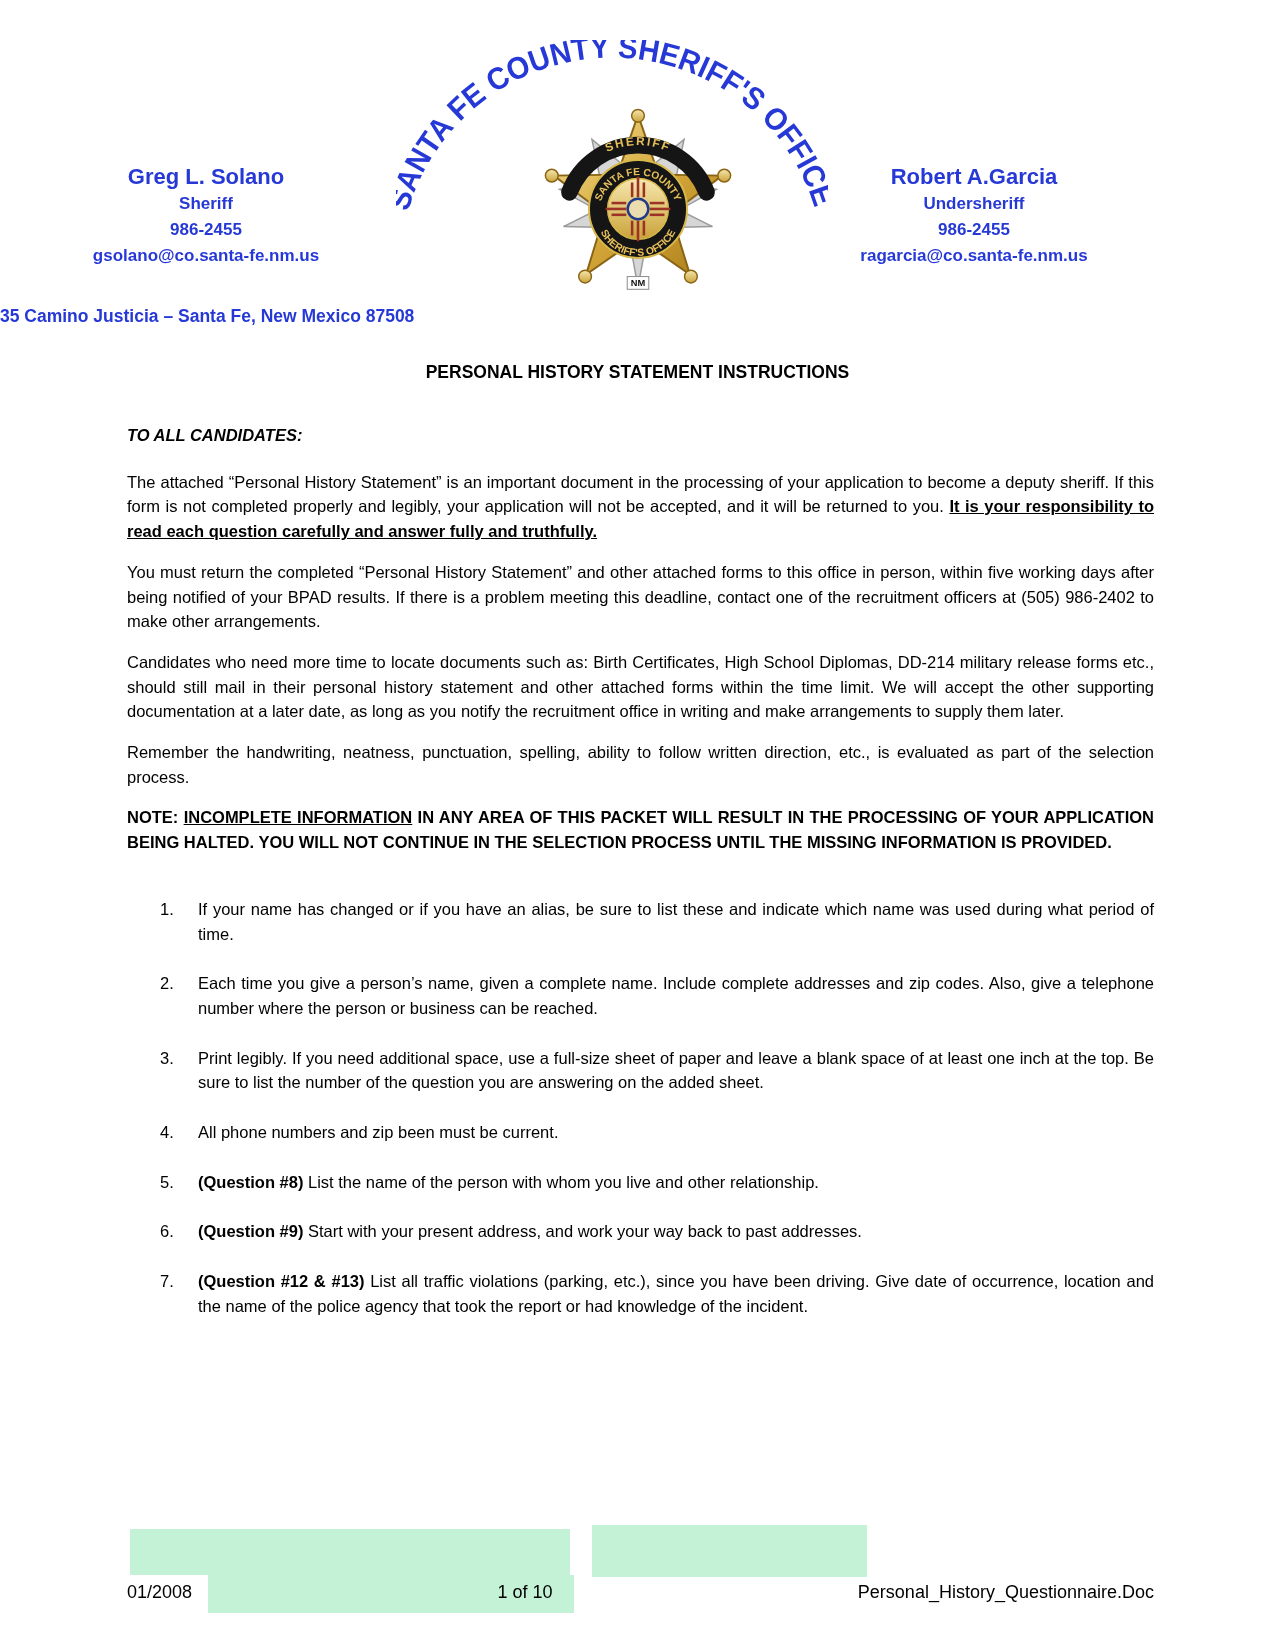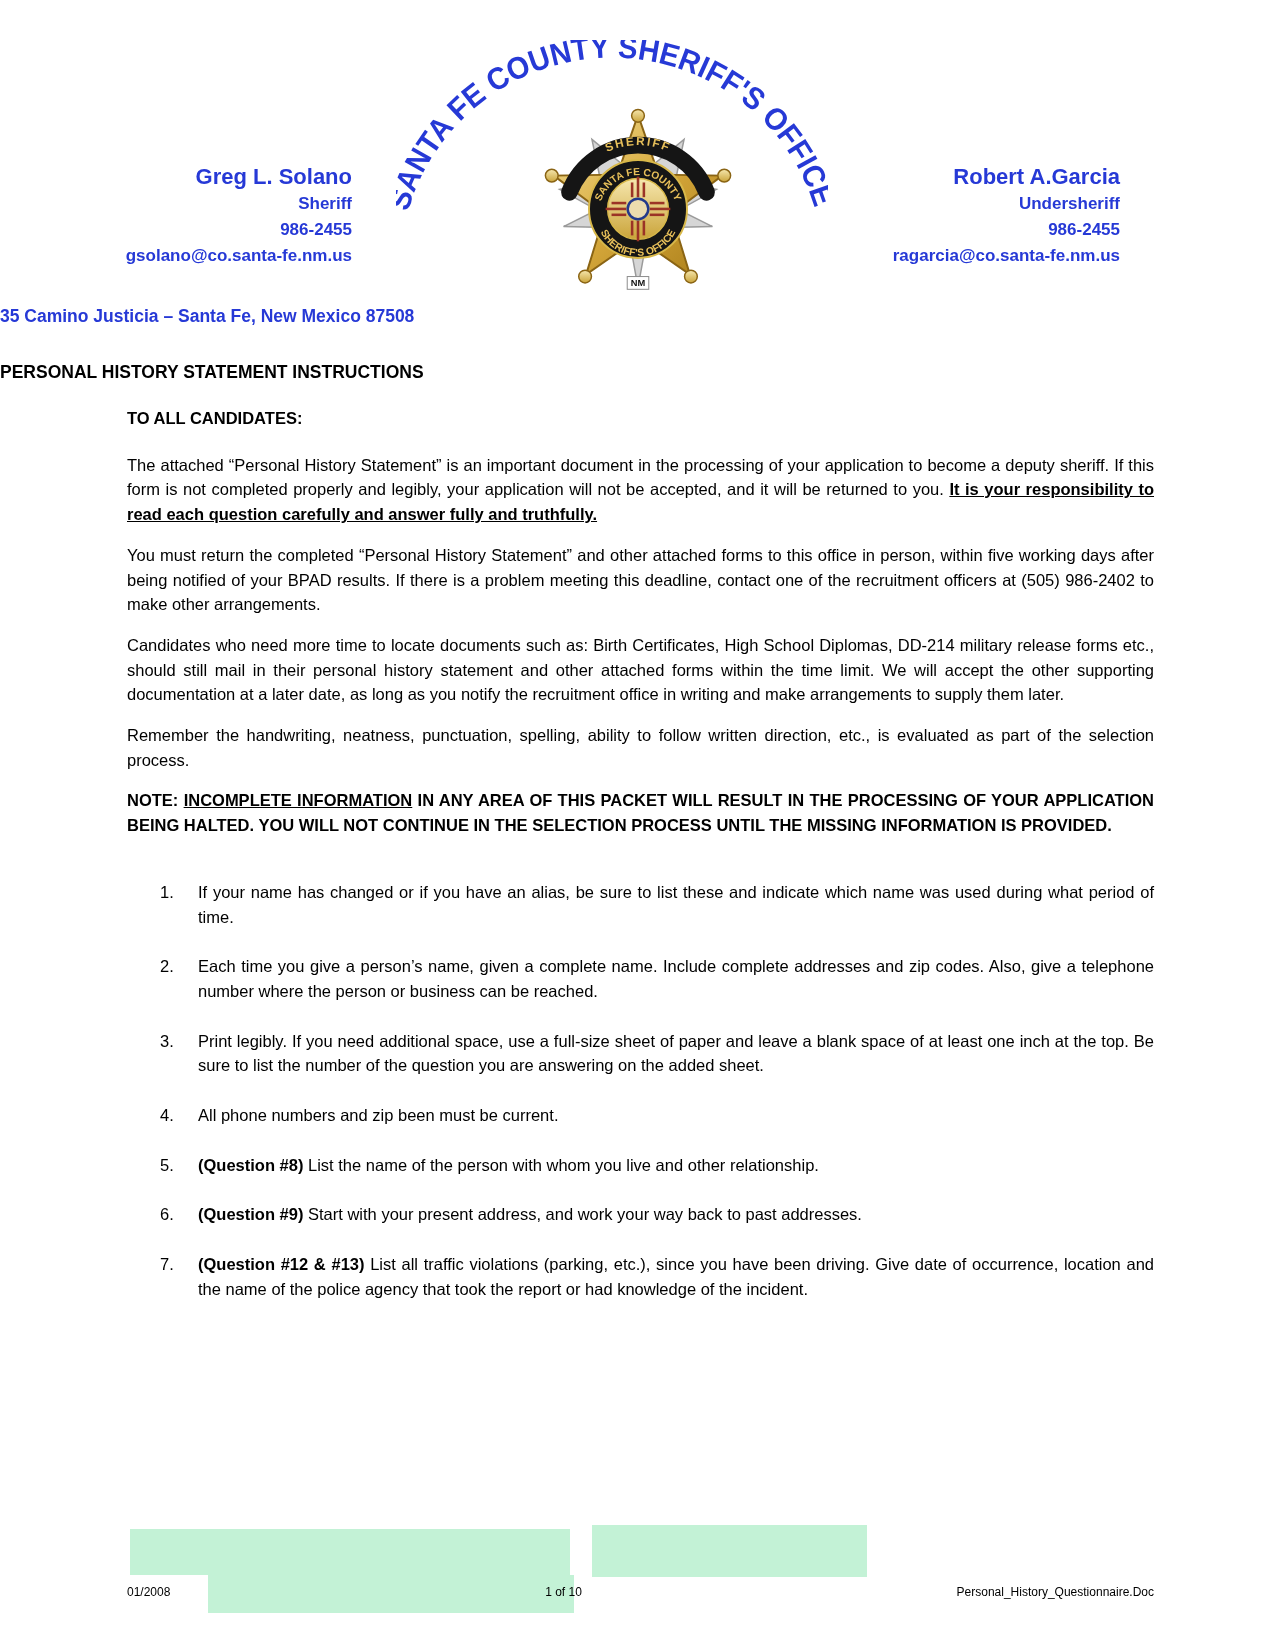--- a/index.html
+++ b/index.html
@@ -9,60 +9,60 @@
     width:1275px; height:1649px;
     background:#fff;
     font-family:"Liberation Sans", sans-serif;
     color:#000;
     overflow:hidden;
   }
   
   .header { position:relative; height:306px; }
   .contact {
     position:absolute; top:163px; width:292px;
-    text-align:right; font-weight:bold; color:var(--blue,#2639d6);
+    text-align:center; font-weight:bold; color:var(--blue,#2639d6);
     line-height:26px;
   }
   .contact-left  { left:60px; }
   .contact-right { left:828px; }
   .contact .name { font-size:22px; line-height:28px; }
   .contact .line { font-size:17px; }
   .arch-svg  { position:absolute; left:396px; top:40px;  width:432px; height:210px; }
   .badge-svg { position:absolute; left:528px; top:108px; width:220px; height:196px; }
   
   .address {
     text-align:left; font-weight:bold; color:var(--blue,#2639d6);
     font-size:17.5px; line-height:20px;
   }
   .doc-title {
     margin-top:36px;
-    text-align:left; font-weight:bold; font-size:17.5px; line-height:20px;
+    text-align:center; font-weight:bold; font-size:17.5px; line-height:20px;
     color:#000;
   }
   
   .body-col { padding:0 121px 0 127px; font-size:16.5px; line-height:24.7px; }
-  .salutation { margin-top:24px; font-weight:bold; margin-bottom:22px; }
+  .salutation { margin-top:41px; font-weight:bold; margin-bottom:22px;font-style:italic; }
   .para { text-align:justify; margin-bottom:16px; }
   .para:last-child { margin-bottom:5px; }
   .seg-b { font-weight:bold; }
   .seg-u { text-decoration:underline; }
   .list-block { margin-top:42px; }
   .li { display:flex; margin-bottom:25px; }
   .li:last-child { margin-bottom:0; }
   .li .num { flex:none; width:38px; margin-left:33px; }
   .li .txt { flex:1; text-align:justify; }
   
   .hl-box { position:absolute; background:var(--green,#c3f2d6); }
   .hl-box-1 { left:130px; top:1529px; width:440px; height:46px; }
   .hl-box-2 { left:592px; top:1525px; width:275px; height:52px; }
   .hl-box-3 { left:208px; top:1575px; width:366px; height:38px; }
   .footer-row {
     position:absolute; left:127px; right:121px; top:1583px;
     display:flex; justify-content:space-between; align-items:flex-end;
-    font-size:12px; line-height:18px;gap:48px;
+    font-size:18px; line-height:18px;gap:48px;
   }
 </style>
 </head>
 <body>
 
 <div class="page">
 
   <div class="header">
 
     <div class="contact contact-left">

